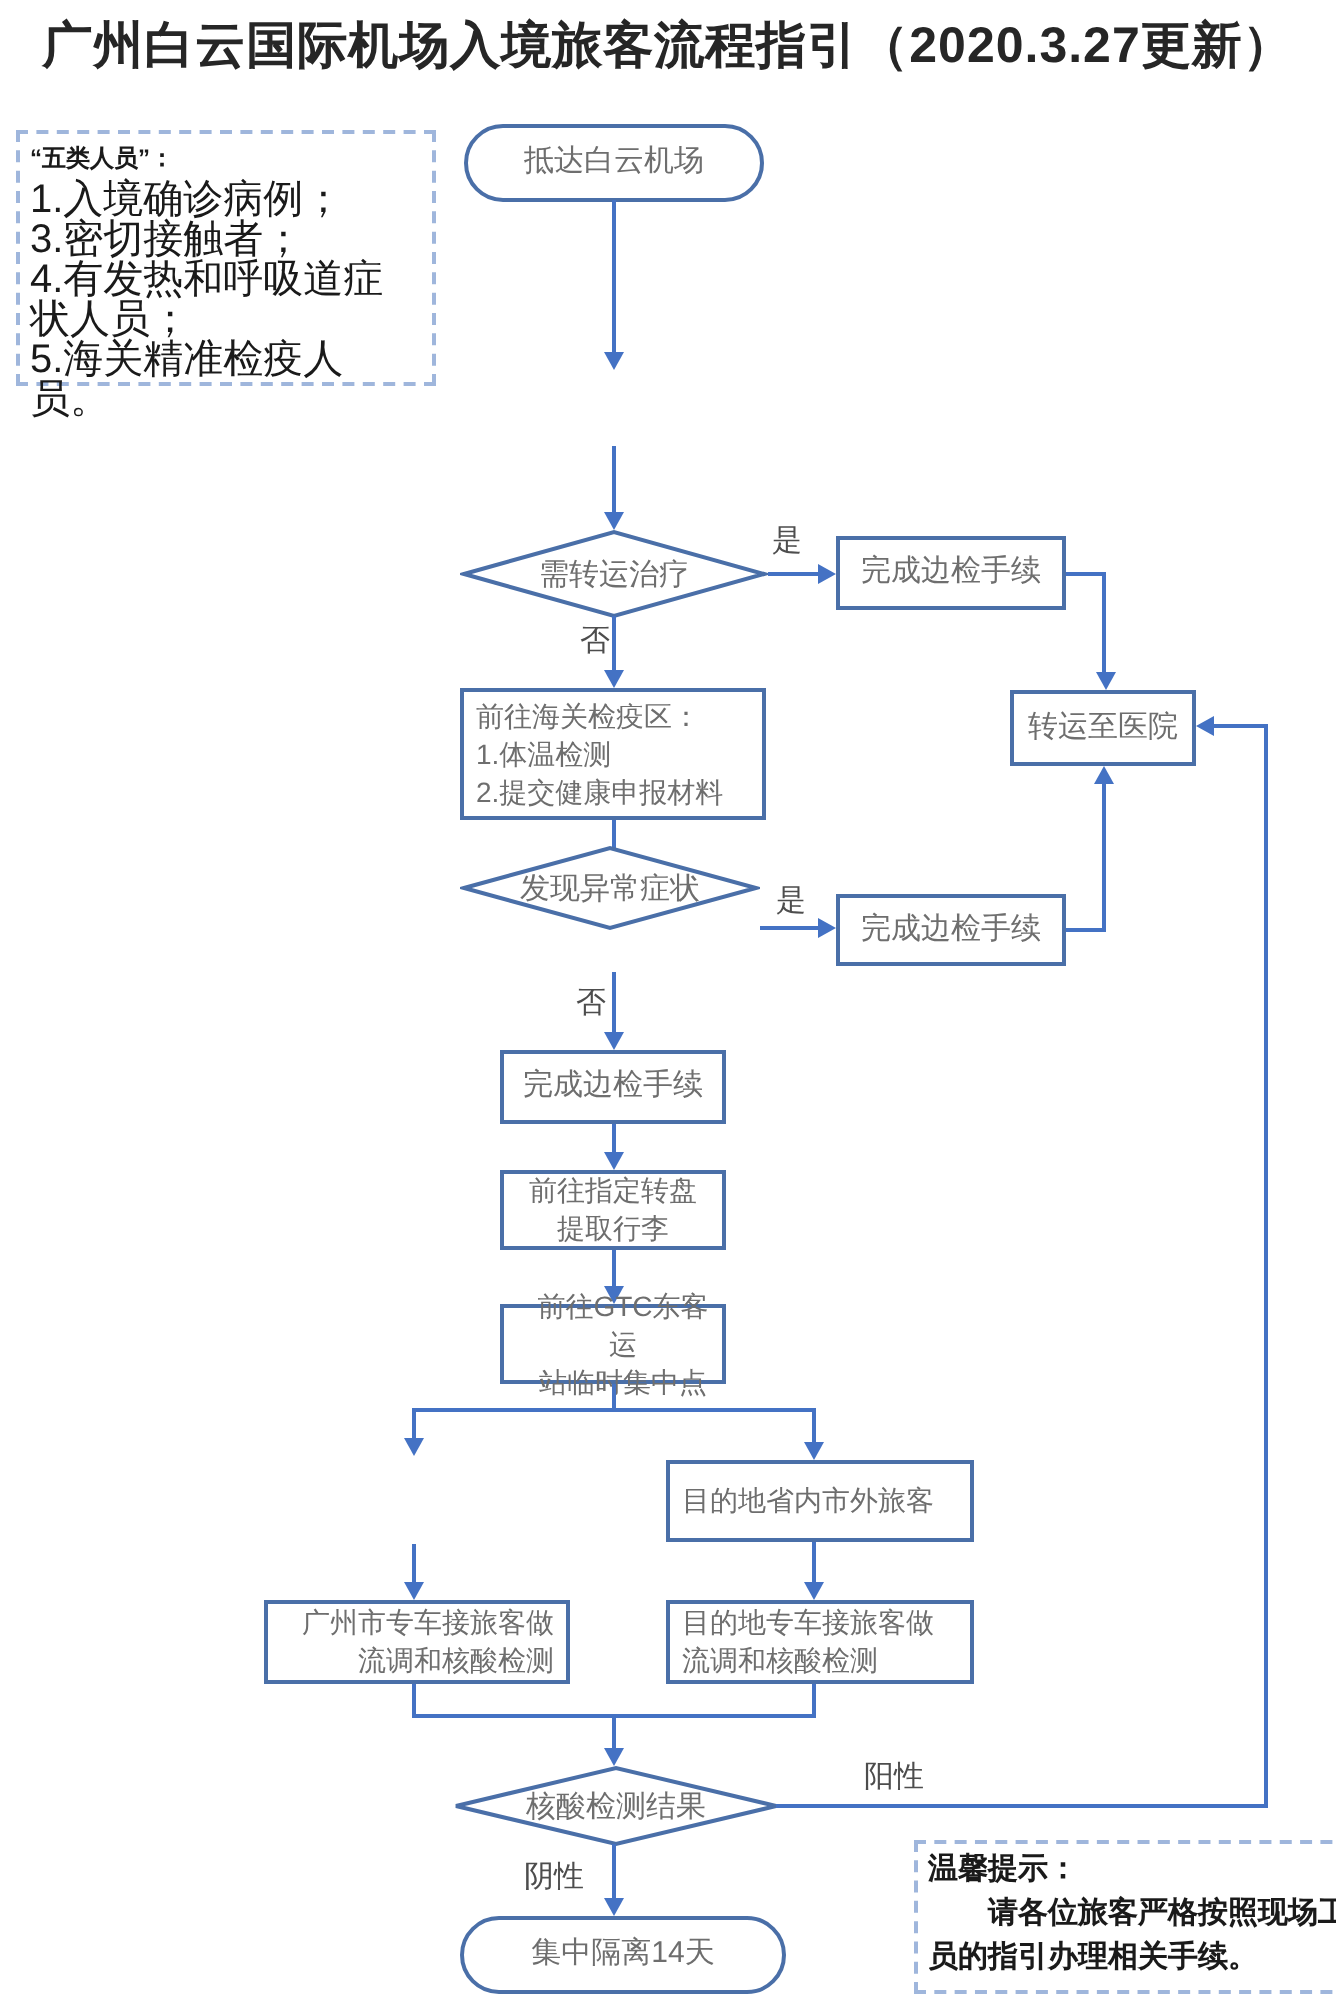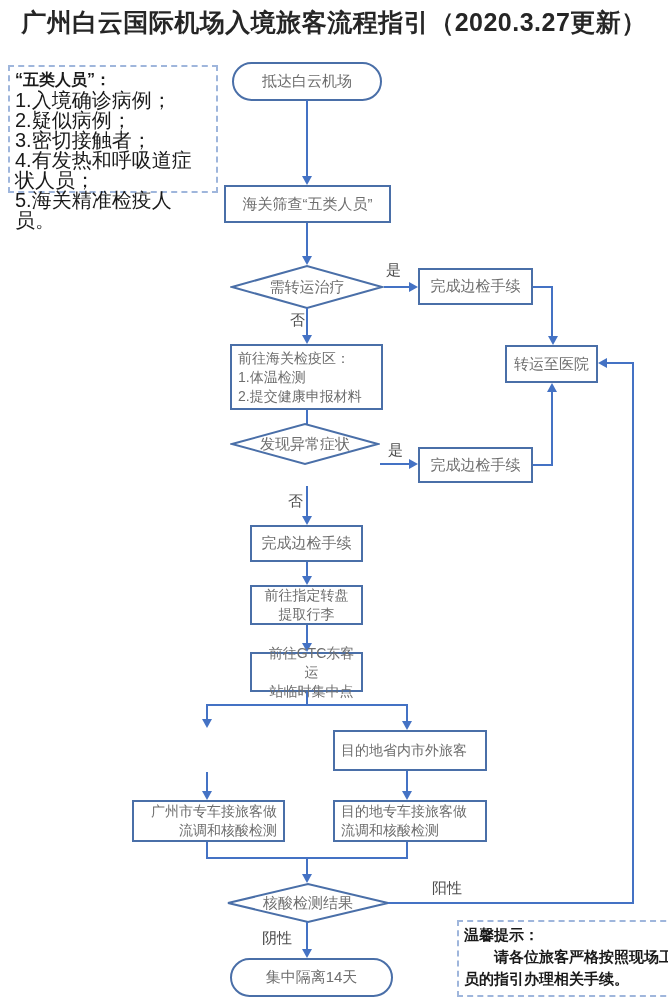--- a/index.html
+++ b/index.html
@@ -26,51 +26,49 @@
   .vline{width:2px;}
   .hline{height:2px;}
   .arr{position:absolute;width:0;height:0;}
   .arr.d{border-left:5px solid transparent;border-right:5px solid transparent;border-top:9px solid var(--ar);}
   .arr.u{border-left:5px solid transparent;border-right:5px solid transparent;border-bottom:9px solid var(--ar);}
   .arr.r{border-top:5px solid transparent;border-bottom:5px solid transparent;border-left:9px solid var(--ar);}
   .arr.l{border-top:5px solid transparent;border-bottom:5px solid transparent;border-right:9px solid var(--ar);}
   .lbl{position:absolute;color:var(--lb);font-size:15px;}
   .dashedbox{position:absolute;box-sizing:border-box;border:2px dashed var(--dash);
         background:#fff;color:var(--nt);padding:2px 5px;}
-  .dashedbox .hdr{font-weight:bold;font-size:16px;line-height:21px;}
+  .dashedbox .hdr{font-weight:bold;font-size:12px;line-height:21px;}
   .dashedbox .itm{font-size:20px;line-height:20px;}
   .tips .hdr{font-size:15px;line-height:22px;}
   .tips .body{font-weight:bold;font-size:15px;line-height:22px;text-indent:2em;}
   .dia{position:absolute;}
   .dia svg{position:absolute;left:0;top:0;}
   .dia .dtext{position:absolute;left:0;top:0;width:100%;height:100%;display:flex;
         align-items:center;justify-content:center;color:var(--tx);font-size:15px;}
 </style>
 </head>
 <body>
 
 <div class="stage">
 
   <div class="title">广州白云国际机场入境旅客流程指引（2020.3.27更新）</div>
 
   <div class="dashedbox" style="left:8px;top:65px;width:210px;height:128px;">
     <div class="hdr">“五类人员”：</div>
     <div class="itm">1.入境确诊病例；</div>
-    <div class="itm">2.疑似病例；</div>
     <div class="itm">3.密切接触者；</div>
     <div class="itm">4.有发热和呼吸道症状人员；</div>
     <div class="itm">5.海关精准检疫人员。</div>
   </div>
 
   <div class="node oval" style="left:232px;top:62px;width:150px;height:39px;">抵达白云机场</div>
 
   <div class="vline" style="left:306px;top:100px;height:78px;"></div>
   <div class="arr d" style="left:302px;top:176px;"></div>
 
-  <div class="node" style="left:224px;top:185px;width:167px;height:38px;">海关筛查“五类人员”</div>
 
   <div class="vline" style="left:306px;top:223px;height:34px;"></div>
   <div class="arr d" style="left:302px;top:256px;"></div>
 
   <div class="dia" style="left:230px;top:264px;width:154px;height:46px;">
     <svg width="154" height="46">
       <polygon points="2,23 77,2 152,23 77,44" fill="#ffffff" stroke="#4a6fa8" stroke-width="2"></polygon>
     </svg>
     <div class="dtext">需转运治疗</div>
   </div>

